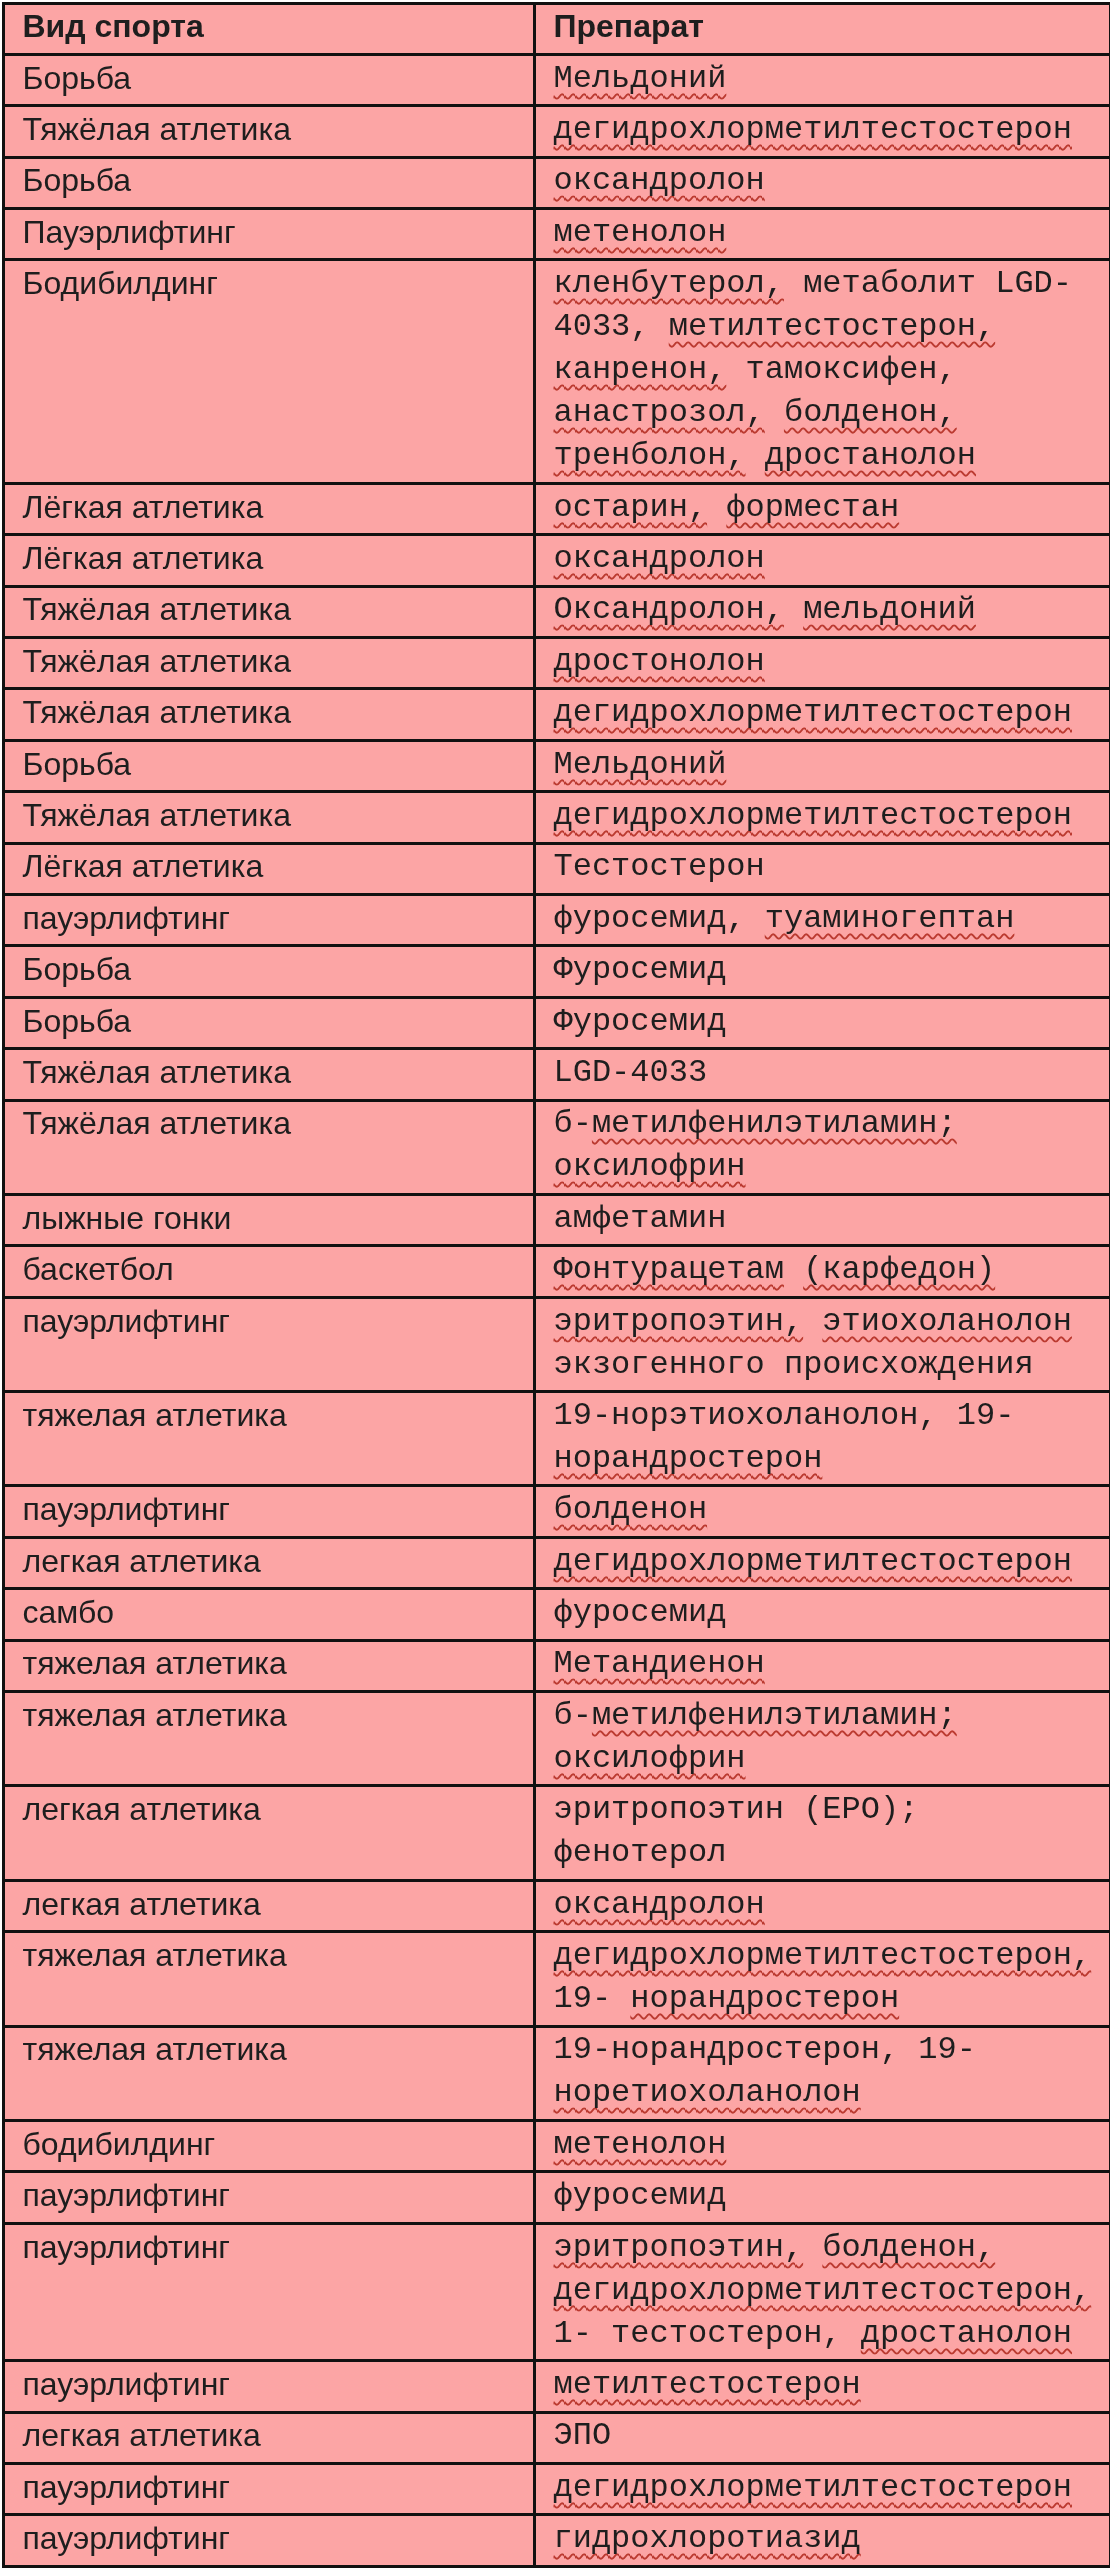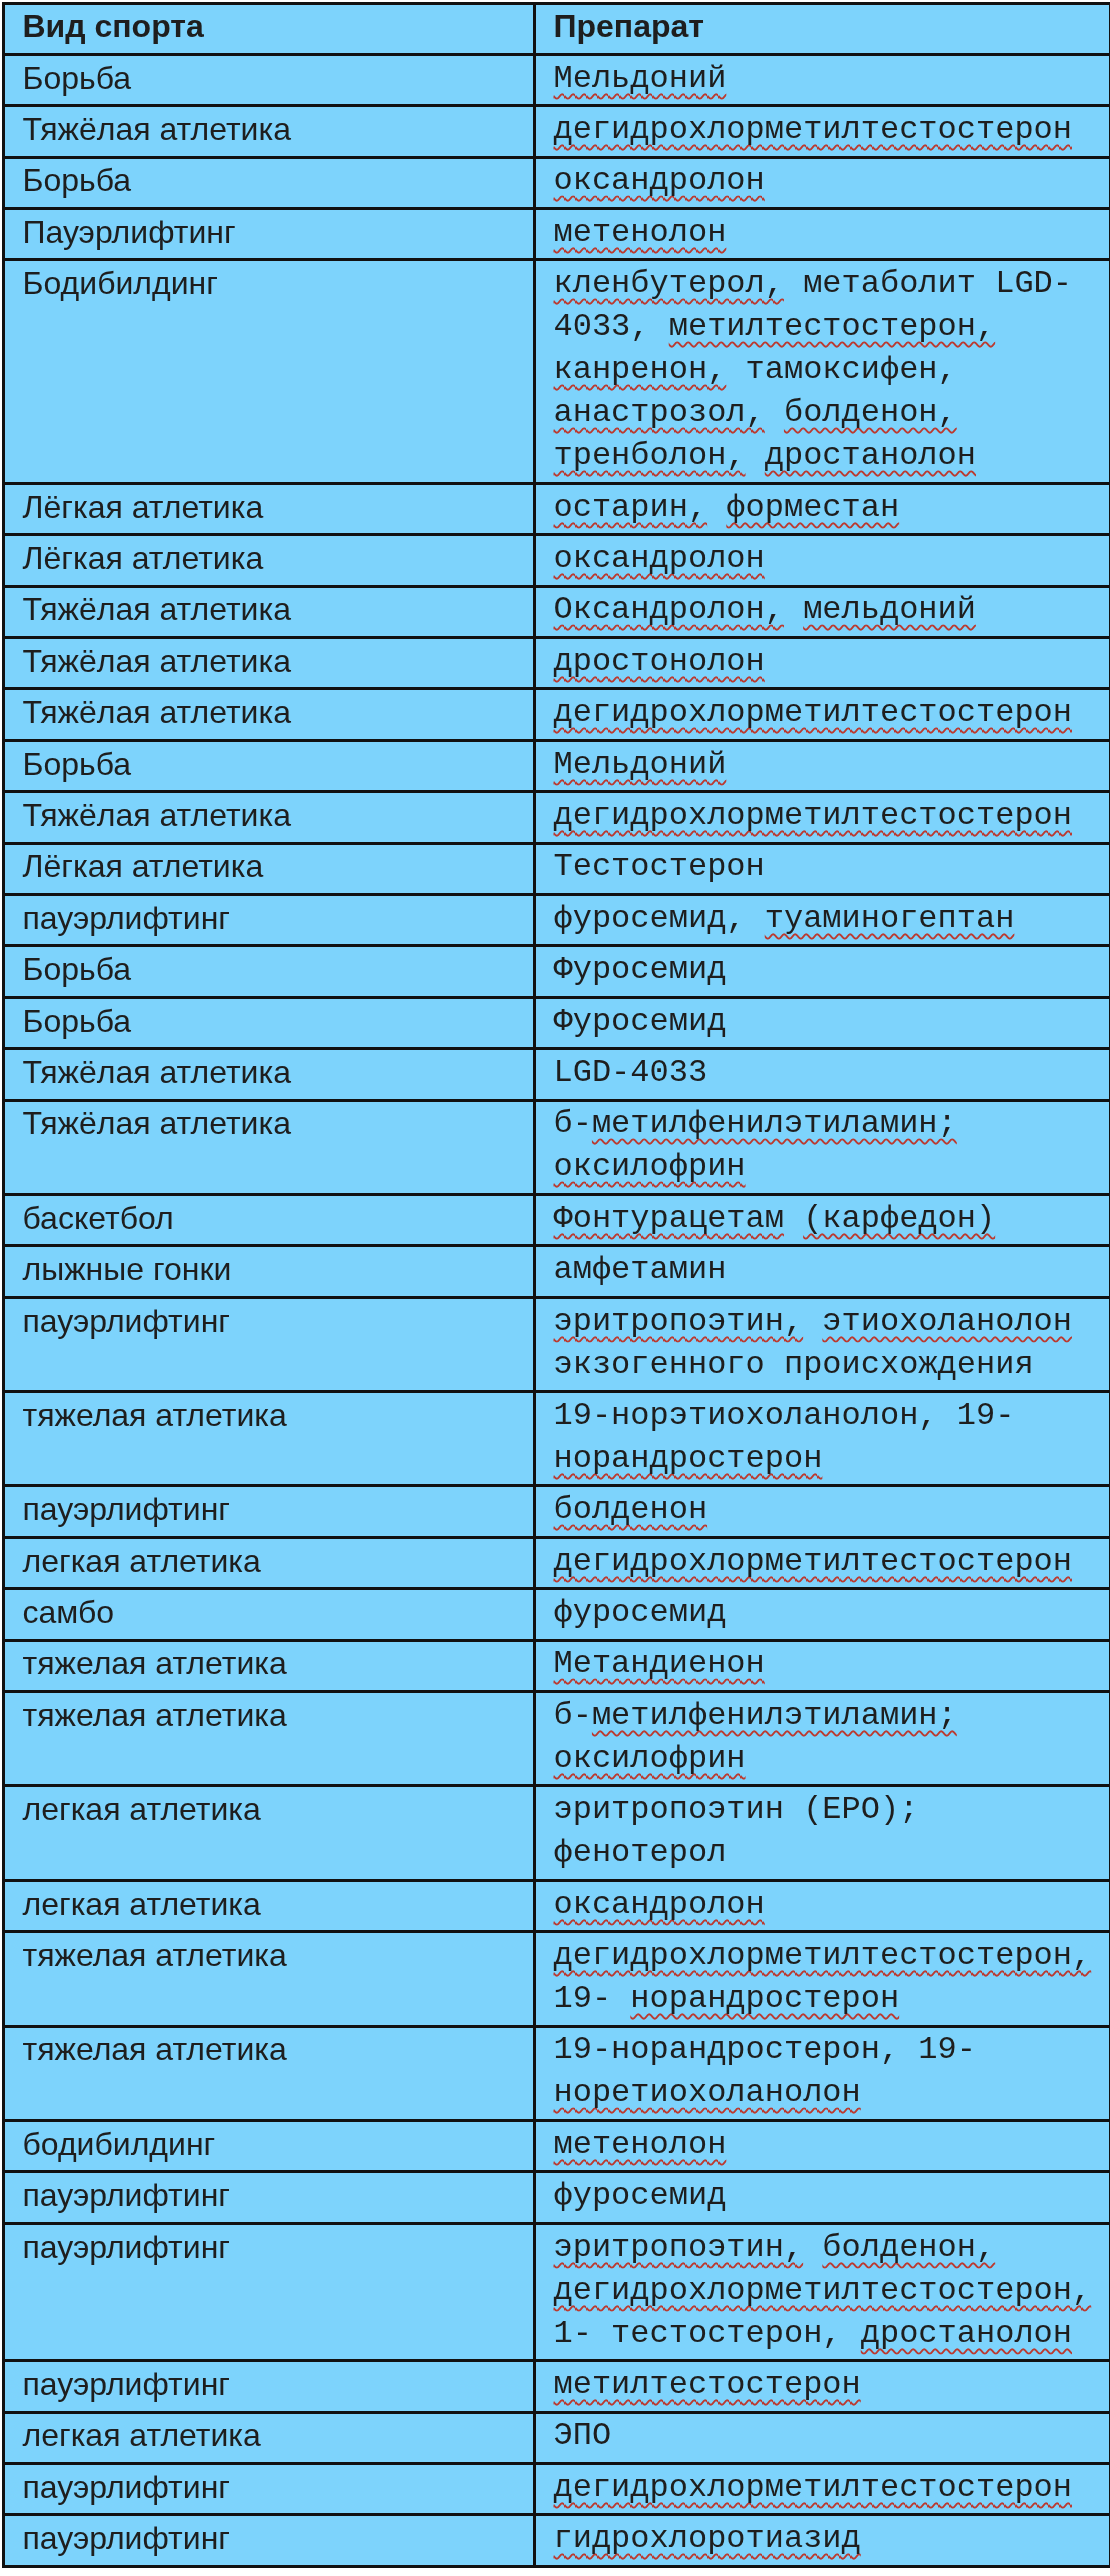--- a/index.html
+++ b/index.html
@@ -4,21 +4,21 @@
 <style>
   html,body { margin:0; padding:0; }
   body {
     width:1110px; height:2576px; background:#ffffff;
     font-family:"Liberation Sans","DejaVu Sans",sans-serif;
     color:#1e1e1e;
   }
   table.doping {
     border-collapse:collapse; table-layout:fixed;
     width:1106px; margin:1.5px 0 0 1.5px;
-    background:#7dd3fc;
+    background:#fca5a5;
   }
   col.c1 { width:531px; }
   col.c2 { width:576px; }
   th, td {
     border:3.8px solid #111111;
     font-size:32px; line-height:43px;
     padding:0.8px 10.6px 4.6px 18px;
     text-align:left; vertical-align:top;
     overflow:hidden;
   }
@@ -119,26 +119,26 @@
       <tr>
         <td class="sport">Тяжёлая атлетика</td>
         <td class="drug"><span>LGD-4033</span></td>
       </tr>
       <tr>
         <td class="sport">Тяжёлая атлетика</td>
         <td class="drug"><span>б-</span><span class="sq">метилфенилэтиламин;</span><span>
 </span><span class="sq">оксилофрин</span></td>
       </tr>
       <tr>
+        <td class="sport">лыжные гонки</td>
+        <td class="drug"><span>амфетамин</span></td>
+      </tr>
+      <tr>
         <td class="sport">баскетбол</td>
         <td class="drug"><span class="sq">Фонтурацетам</span><span> </span><span class="sq">(карфедон)</span></td>
-      </tr>
-      <tr>
-        <td class="sport">лыжные гонки</td>
-        <td class="drug"><span>амфетамин</span></td>
       </tr>
       <tr>
         <td class="sport">пауэрлифтинг</td>
         <td class="drug"><span class="sq">эритропоэтин,</span><span> </span><span class="sq">этиохоланолон</span><span>
 экзогенного происхождения</span></td>
       </tr>
       <tr>
         <td class="sport">тяжелая атлетика</td>
         <td class="drug"><span>19-норэтиохоланолон, 19-
 </span><span class="sq">норандростерон</span></td>

